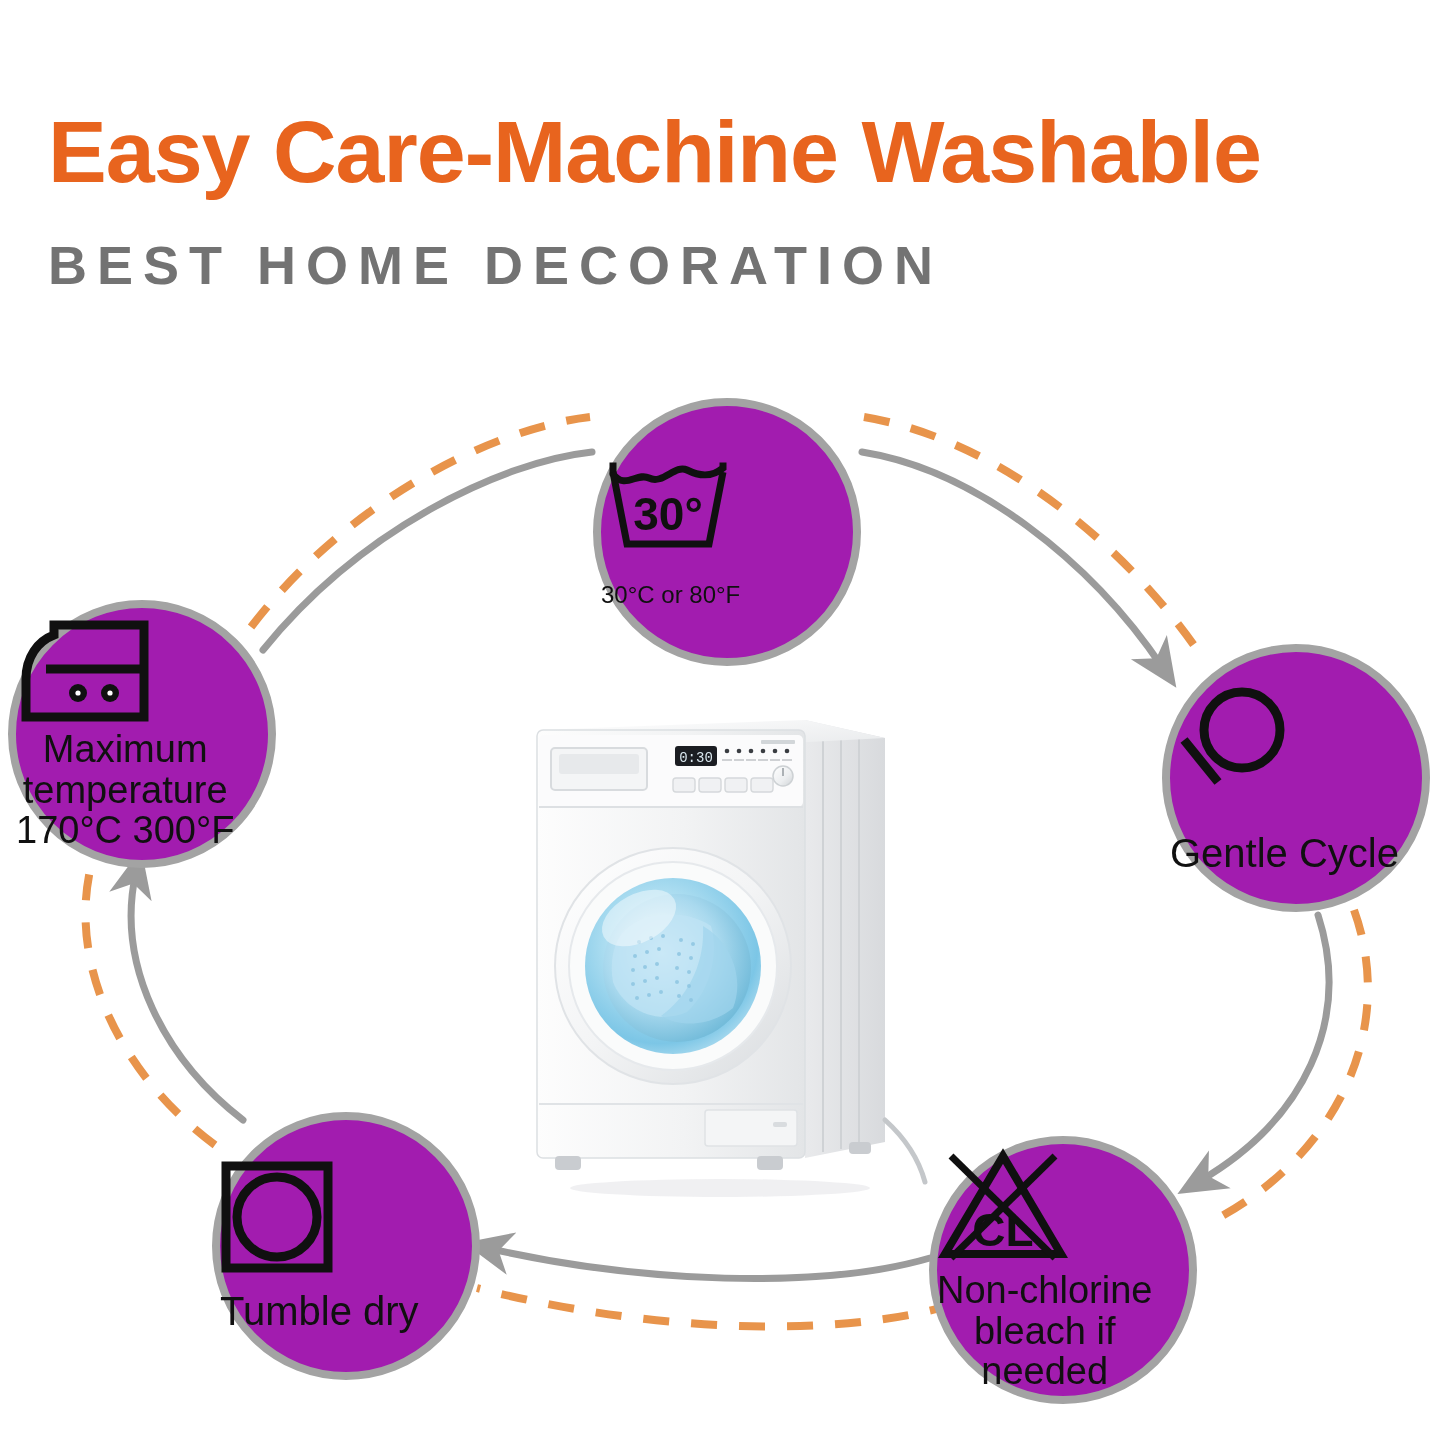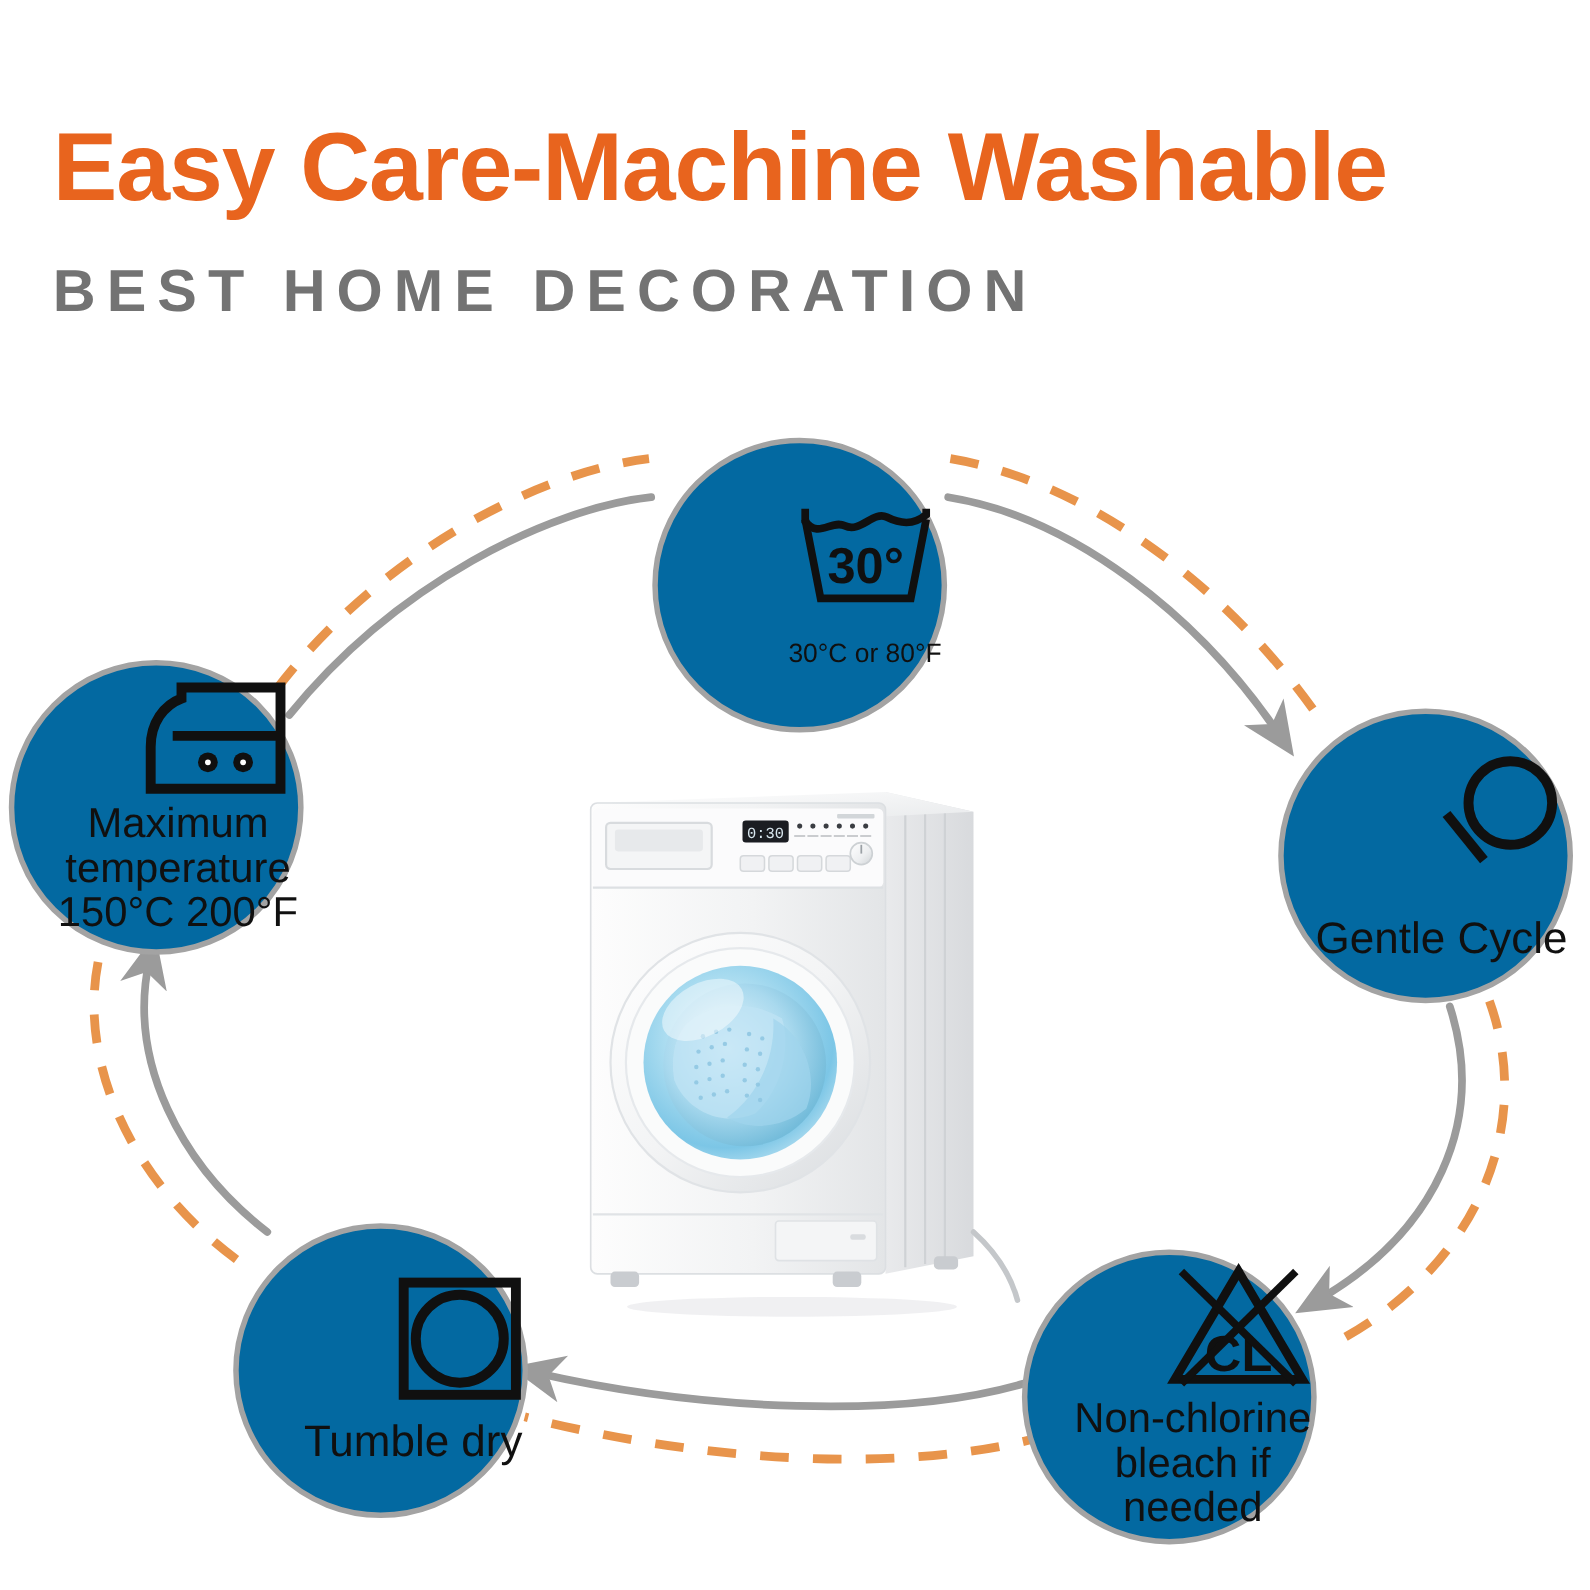--- a/index.html
+++ b/index.html
@@ -61,27 +61,27 @@
     position: absolute;
     left: 0;
     top: 0;
     width: 1445px;
     height: 1445px;
   }
 
   
   .node {
     position: absolute;
-    border: 5px solid #a3a3a3;
+    border: 8px solid #a3a3a3;
     border-radius: 50%;
-    background: #0369a1;
+    background: #a21caf;
     box-sizing: border-box;
     display: flex;
     flex-direction: column;
-    align-items: flex-end;
+    align-items: flex-start;
     justify-content: center;
     z-index: 5;
   }
   .node .icon-wrap {
     display: flex;
     align-items: center;
     justify-content: center;
   }
   .node .node-label {
     font-family: "Liberation Sans", sans-serif;
@@ -365,17 +365,17 @@
           <path d="M38,8 L128,8 L128,100 L10,100 L10,62 C10,40 22,24 38,18 Z" fill="none" stroke="#101010" stroke-width="9" stroke-linejoin="miter"></path>
           <line x1="30" y1="52" x2="128" y2="52" stroke="#101010" stroke-width="9"></line>
           <circle cx="62" cy="76" r="9" fill="#101010"></circle>
           <circle cx="94" cy="76" r="9" fill="#101010"></circle>
           <circle cx="62" cy="76" r="2.6" fill="#ffffff"></circle>
           <circle cx="94" cy="76" r="2.6" fill="#ffffff"></circle>
         </svg>
       </div>
       <div class="node-label">Maximum
 temperature
-150°C 200°F</div>
+170°C 300°F</div>
     </div>
 
   </div>
 </div>
 
 </body></html>

